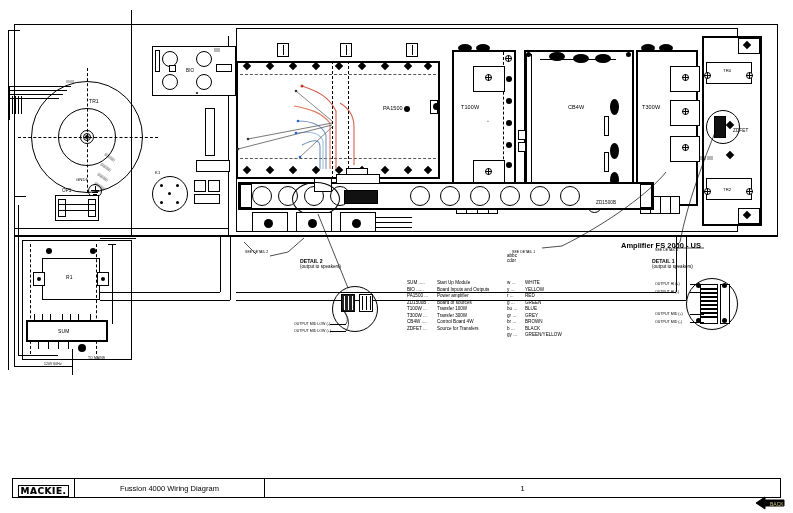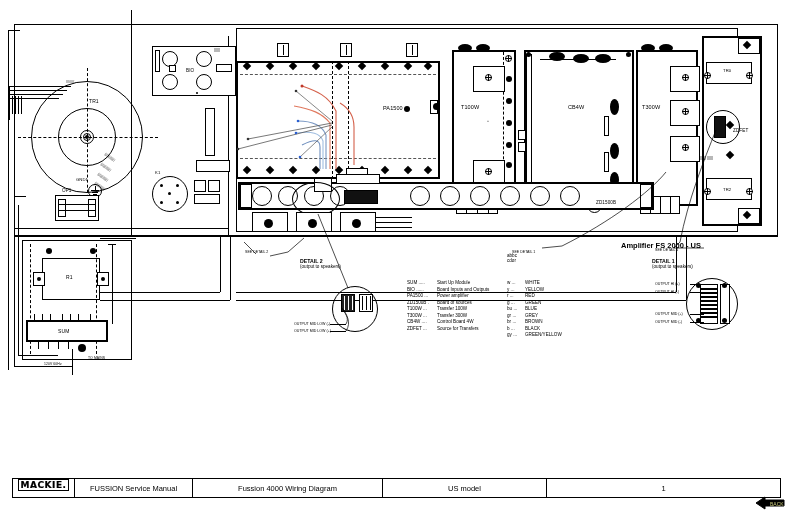--- a/index.html
+++ b/index.html
@@ -93,21 +93,21 @@
   }
   .fcell {
     border-right: 1px solid #000;
     display: flex; align-items: center; justify-content: center;
     font-size: 7.5px; color: #000;
     padding: 0 4px;
   }
   .fcell:last-child { border-right: none; }
   #logo-cell {
     width: 62px; border-right: 1px solid #000;
-    display: flex; align-items: flex-start; justify-content: center;
+    display: flex; align-items: flex-end; justify-content: center;
     background: #fff;
   }
   #mackie-logo {
     font-size: 9px; font-weight: bold; letter-spacing: .5px;
     border: 1px solid #000; padding: 0 2px;
     color: #000; background: #fff;
     font-family: "DejaVu Sans", sans-serif;
     -webkit-text-stroke: .2px #000;
   }
   #back-btn {
@@ -533,23 +533,21 @@
       <div class="leg-row"><span class="ch2"><span>br</span> <span>...</span></span><span>BROWN</span></div>
       <div class="leg-row"><span class="ch2"><span>b</span> <span>...</span></span><span>BLACK</span></div>
       <div class="leg-row"><span class="ch2"><span>gy</span> <span>...</span></span><span>GREEN/YELLOW</span></div>
     </div>
   </div>
 
   <div id="footer">
     <div id="logo-cell">
       <span id="mackie-logo">MACKIE.</span>
     </div>
-    <div class="fcell" style="width:118px;">FUSSION Service Manual</div>
     <div class="fcell" style="width:190px;">Fussion 4000 Wiring Diagram</div>
-    <div class="fcell" style="width:164px;">US model</div>
     <div class="fcell" style="flex:1;">1</div>
   </div>
 
   <div id="back-btn">
     <svg width="30" height="14" viewBox="0 0 30 14">
       <path d="M10,1 L10,4 L29,4 L29,10 L10,10 L10,13 L1,7 Z" fill="#000" stroke="#000" stroke-width="1"></path>
       <text x="15" y="9.5" font-family="Liberation Sans, sans-serif" font-size="5" fill="#c8c87a">BACK</text>
     </svg>
   </div>
 

